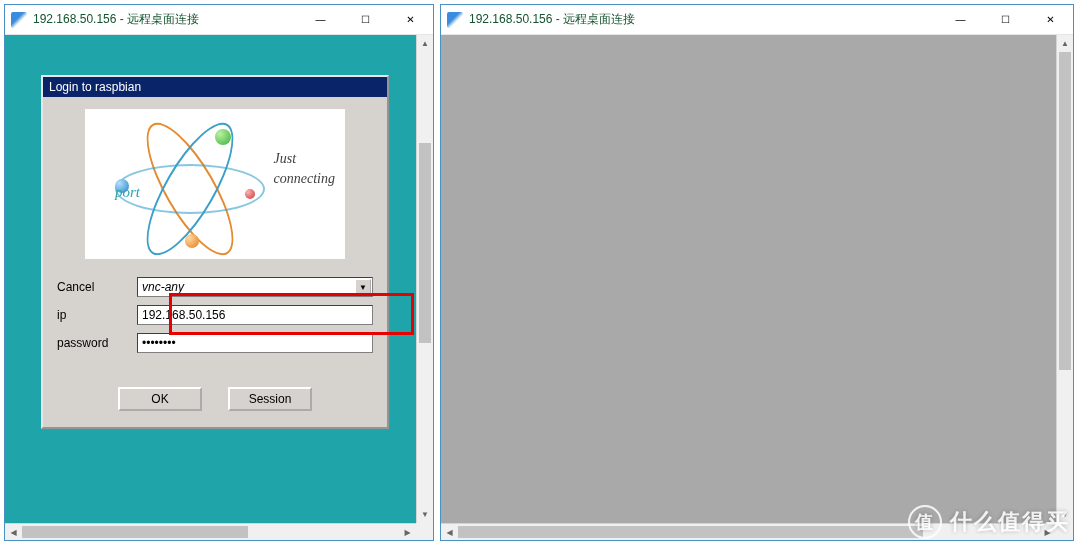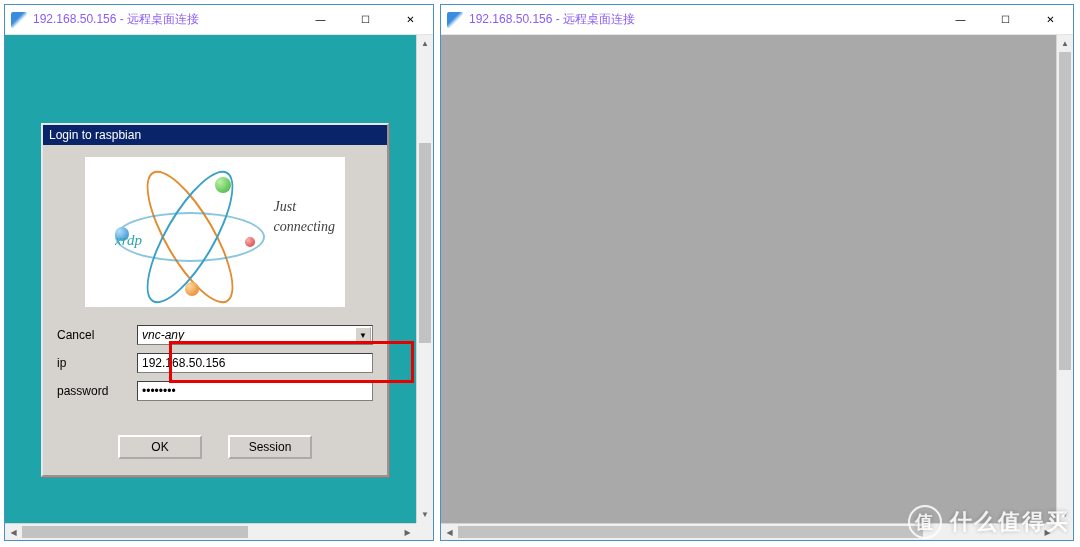--- a/index.html
+++ b/index.html
@@ -33,21 +33,21 @@
     }
     .titlebar .icon {
       width: 16px; height: 16px;
       background: linear-gradient(135deg,#3a8dde 40%,#fff 60%);
       border-radius: 2px;
       margin-right: 6px;
       display: flex; align-items:center; justify-content:center;
     }
     .titlebar .title-text {
       font-size: 12px;
-      color: #8b5cf6;
+      color: #14532d;
       flex: 1;
     }
     .titlebar .winbtns { display:flex; }
     .titlebar .winbtn {
       width: 45px; height: 29px;
       display: flex; align-items:center; justify-content:center;
       font-size: 10px; color:#000;
     }
 
     .client-area {
@@ -86,21 +86,20 @@
     }
 
     
     .login-dialog {
       position:absolute;
       left: 36px; top: 40px;
       width: 348px;
       background: #d6d3ce;
       border: 2px outset #e8e8e8;
       box-shadow: 1px 1px 0 #808080;
-      margin-top: 48px;
     }
     .login-title {
       background:#0a246a;
       color:#fff;
       font-size:12px;
       padding:3px 6px;
       font-family: Tahoma, sans-serif;
     }
     .login-body {
       padding: 12px 14px 10px 14px;
@@ -246,21 +245,21 @@
         <div class="logo-area">
           <div class="orbits">
             <div class="ellipse e1"></div>
             <div class="ellipse e2"></div>
             <div class="ellipse e3"></div>
             <div class="ball b-orange"></div>
             <div class="ball b-green"></div>
             <div class="ball b-blue"></div>
             <div class="ball b-red"></div>
           </div>
-          <div class="xrdp-text">xrdp</div>
+          <div class="xrdp-text">port</div>
           <div class="tagline">
             <span>Just</span><br>
             <span>connecting</span>
           </div>
         </div>
 
         <div class="form-row">
           <label>Cancel</label>
           <div class="combo">
             <span>vnc-any</span>

